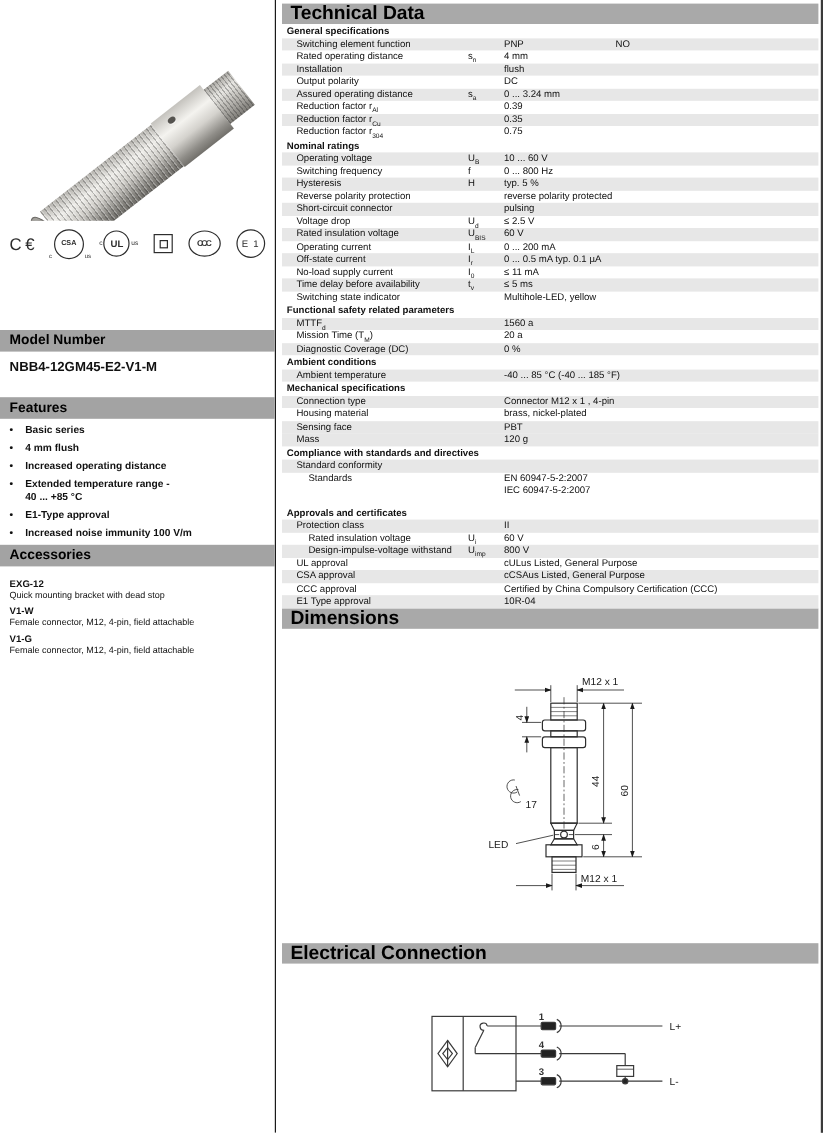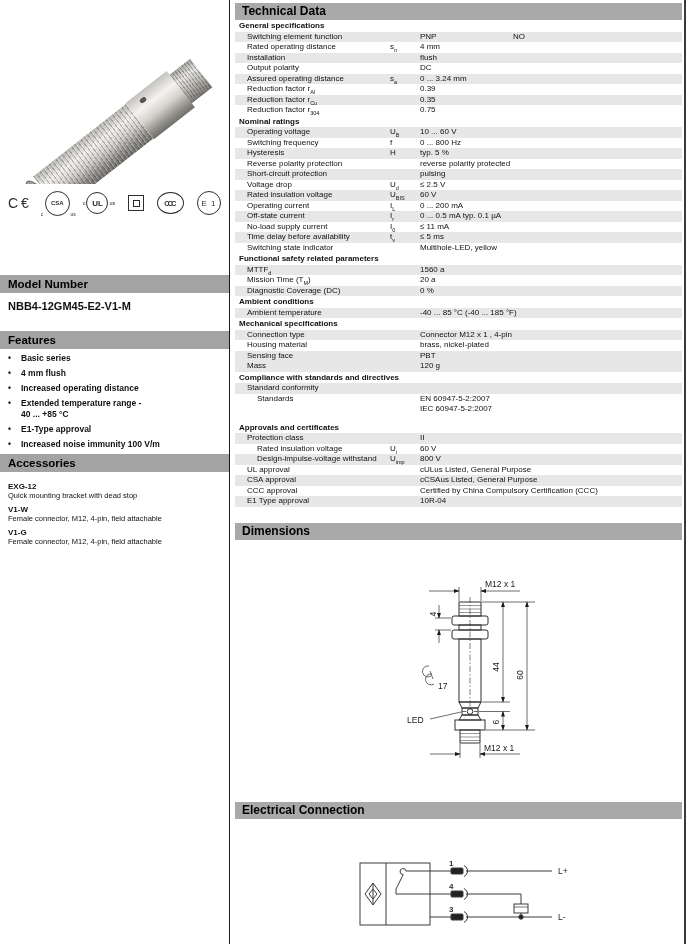--- a/index.html
+++ b/index.html
@@ -53,38 +53,38 @@
   .features-list { position:absolute; left:8px; top:353px; width:214px; }
   .feat { display:flex; font-size:8.5px; font-weight:bold; line-height:10.5px; margin-bottom:4.5px; }
   .feat .bullet { width:13px; flex:none; }
   .feat .ftxt { white-space:pre-line; }
   .acc-list { position:absolute; left:8px; top:477px; width:214px; }
   .acc-name { font-size:8px; font-weight:bold; margin-top:5px; line-height:9px; }
   .acc-desc { font-size:7.5px; line-height:9px; }
 
   
   .right-col { position:absolute; left:235px; top:0; width:447px; }
-  .bar { height:17px; background:#a9a9a9; font-size:12px; font-weight:bold;
+  .bar { height:17px; background:#a9a9a9; font-size:16px; font-weight:bold;
          line-height:17px; padding-left:7px; color:#000; }
   .bar.top { margin-top:3px; }
   .sec-h { font-size:8px; font-weight:bold; padding:2px 0 1px 4px; line-height:8.5px; }
   .sec-h.gap { margin-top:7px; }
   .row { position:relative; height:10.5px; font-size:8px; line-height:10.5px; }
   .row.shade { background:#e7e7e7; }
   .row.tall { height:21px; }
   .row .lbl { position:absolute; left:12px; top:0; white-space:nowrap; }
   .row .lbl.ind2 { left:22px; }
   .row .sym { position:absolute; left:155px; top:0; }
   .row .val { position:absolute; left:185px; top:0; white-space:nowrap; }
   .row .val .vline { line-height:10.5px; }
   .row .val2 { position:absolute; left:278px; top:0; }
   .row sub, .row .sym sub { font-size:5.5px; }
   sub { font-size:6px; }
 
-  .dim-wrap { margin-top:16px; }
+  .dim-wrap { }
   .dim-canvas { position:relative; height:262px; }
   .dim-svg { position:absolute; left:150px; top:32px; }
   .elec-canvas { position:relative; height:110px; }
   .elec-svg { position:absolute; left:105px; top:34px; }
   svg text { font-family:"Liberation Sans", sans-serif; font-size:8.5px; fill:#1a1a1a; }
   svg .dimtxt { font-size:8.5px; }
   svg .pin-num { fill:#333; font-size:8px; font-weight:bold; }
 </style>
 </head>
 <body>
@@ -220,21 +220,21 @@
         <div class="row shade">
           <span class="lbl">Hysteresis</span>
           <span class="sym">H</span>
           <span class="val">typ. 5  %</span>
         </div>
         <div class="row">
           <span class="lbl">Reverse polarity protection</span>
           <span class="val">reverse polarity protected</span>
         </div>
         <div class="row shade">
-          <span class="lbl">Short-circuit protection</span>
+          <span class="lbl">Short-circuit connector</span>
           <span class="val">pulsing</span>
         </div>
         <div class="row">
           <span class="lbl">Voltage drop</span>
           <span class="sym">U<sub>d</sub></span>
           <span class="val">≤ 2.5 V</span>
         </div>
         <div class="row shade">
           <span class="lbl">Rated insulation voltage</span>
           <span class="sym">U<sub>BIS</sub></span>

